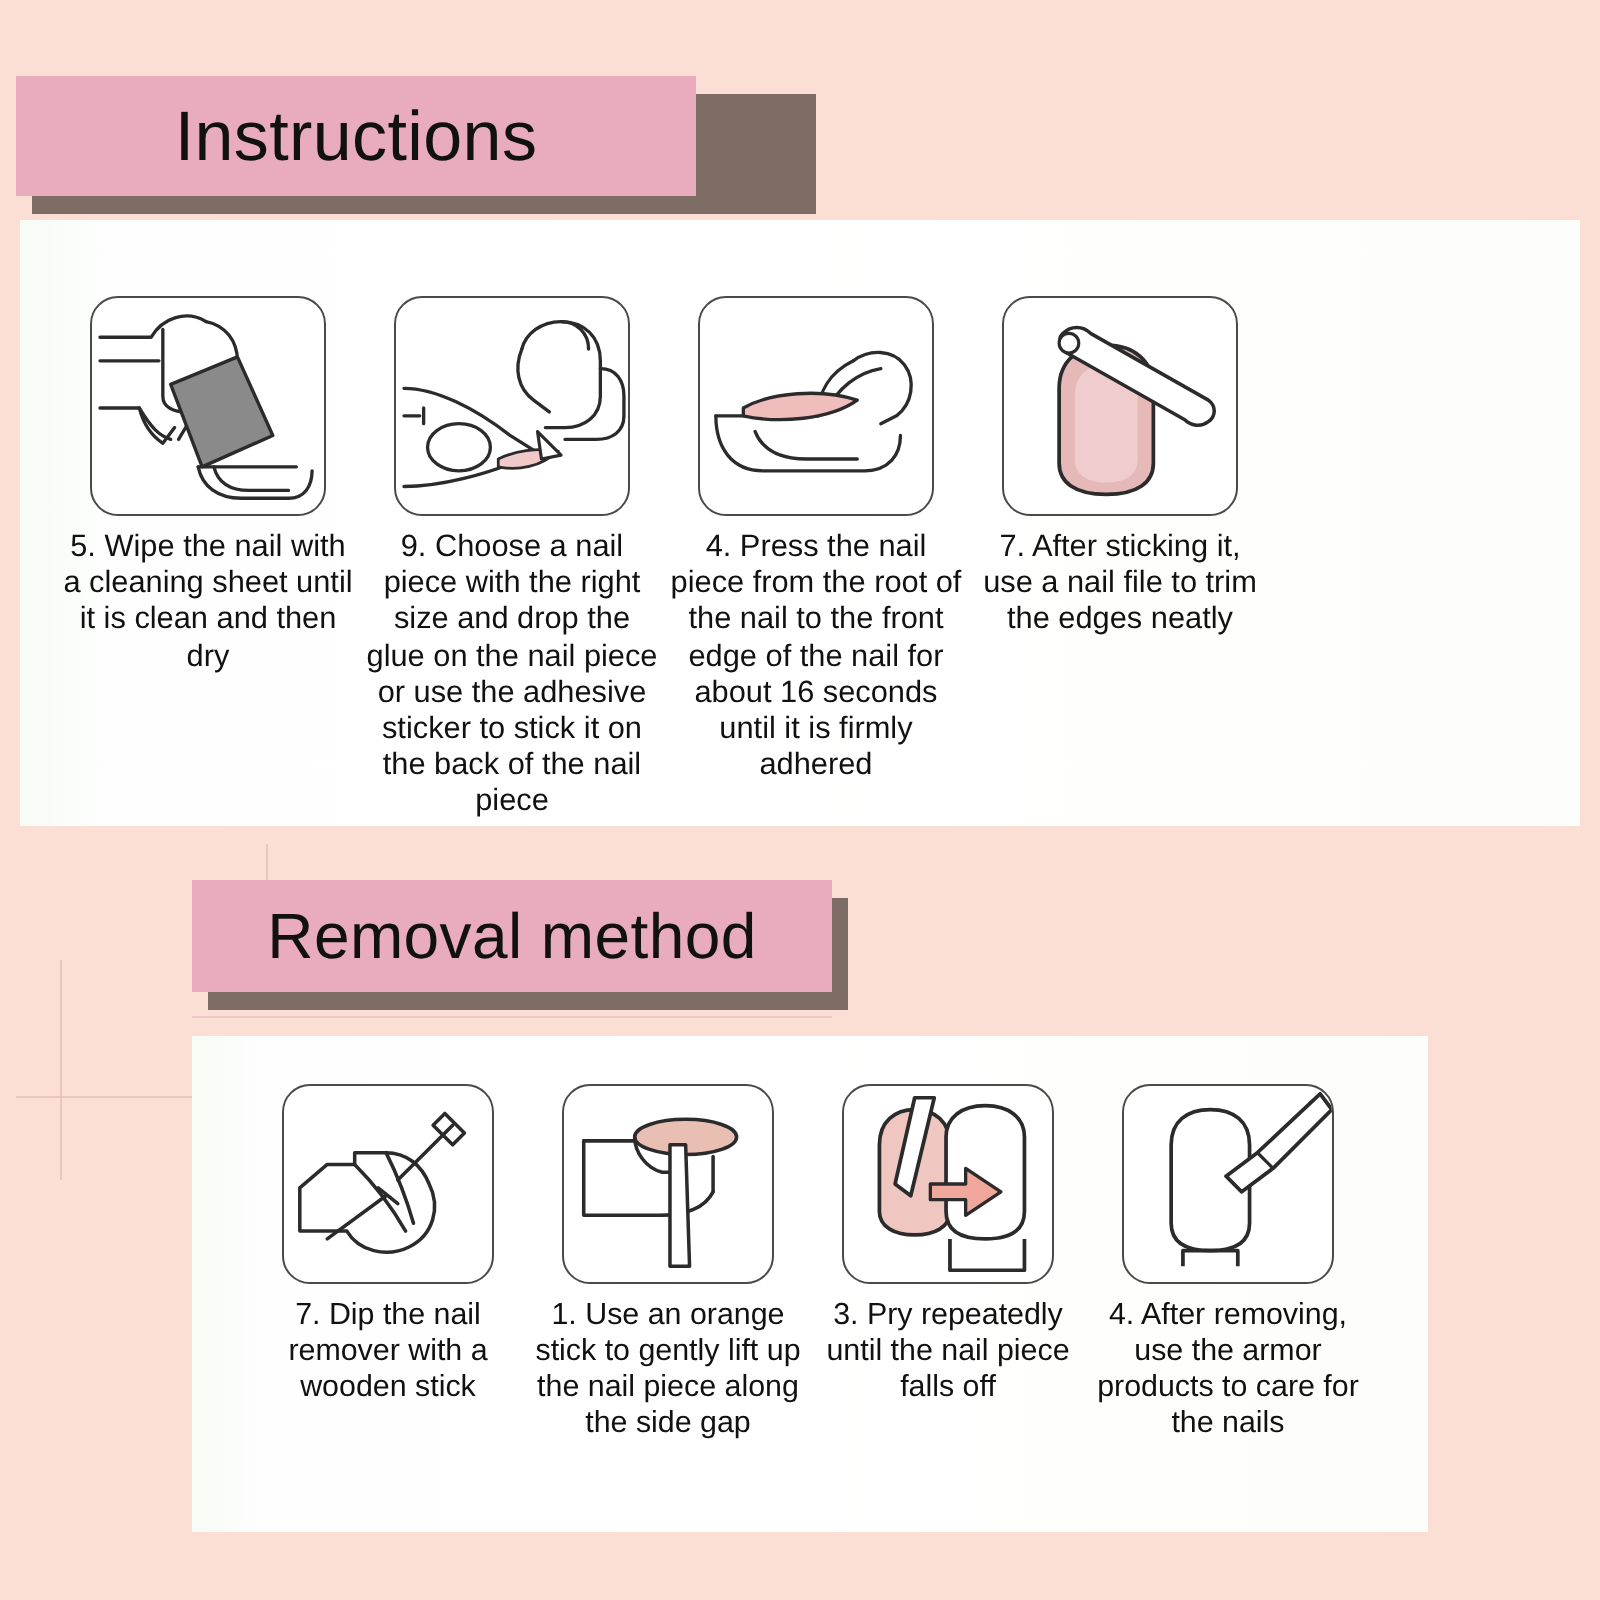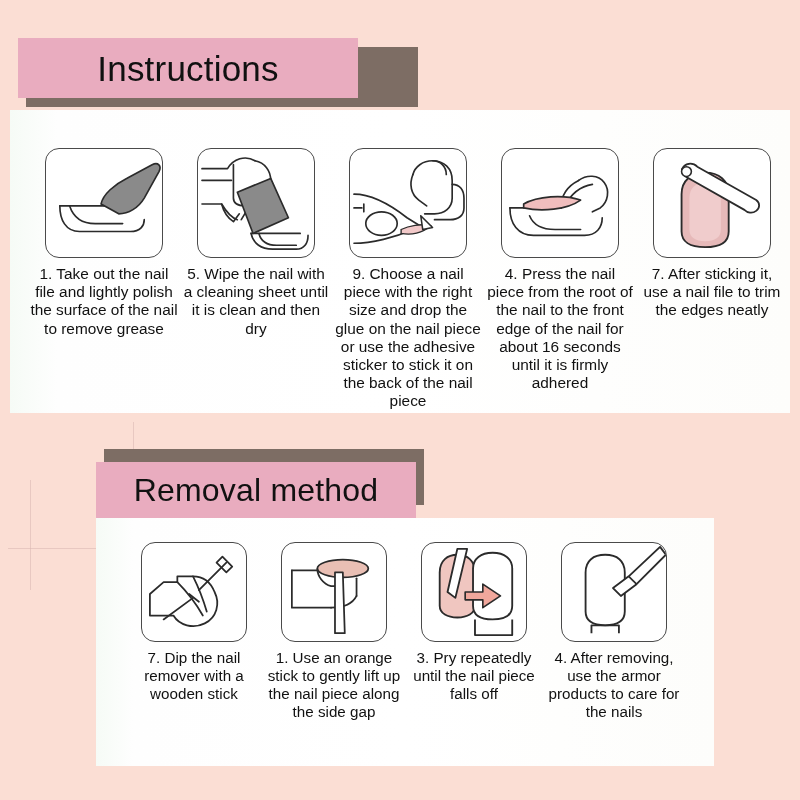--- a/index.html
+++ b/index.html
@@ -45,24 +45,24 @@
   .banner-title {
     color: #111;
     font-size: 35px;
     line-height: 1;
     letter-spacing: .2px;
     font-weight: 400;
     font-family: "Liberation Sans", sans-serif;
     white-space: nowrap;
   }
 
-  #banner-instructions { left: 18px; top: 38px; width: 392px; height: 60px; }
+  #banner-instructions { left: 8px; top: 38px; width: 392px; height: 60px; }
   #banner-instructions .banner { width: 340px; height: 60px; }
   #banner-removal { left: 96px; top: 440px; width: 320px; height: 56px; }
-  #banner-removal .banner { width: 320px; height: 56px; margin-top: 22px; }
+  #banner-removal .banner { width: 320px; height: 56px; }
   #banner-removal .banner-title { font-size: 32px; }
 
   
   .panel {
     position: absolute;
     background: linear-gradient(to right, #f6fbf6 0%, #fefefe 6%, #ffffff 50%, #fdfdfb 100%);
   }
   #panel-instructions { left: 10px; top: 110px; width: 780px; height: 303px; }
   #panel-removal      { left: 96px; top: 518px; width: 618px; height: 248px; }
 
@@ -121,34 +121,20 @@
 <div class="banner-wrap" id="banner-instructions">
   <div class="banner-shadow"></div>
   <div class="banner">
     <span class="banner-title">Instructions</span>
   </div>
 </div>
 
 <div class="panel" id="panel-instructions">
   <div class="steps" id="steps-instructions">
 
-    <div class="step">
-      <div class="step-figure">
-        <svg viewBox="0 0 118 110" width="116" height="108">
-          <g fill="none" stroke="#2b2b2b" stroke-width="1.7" stroke-linejoin="round" stroke-linecap="round">
-            <path d="M14 58 L62 58"></path>
-            <path d="M14 58 C14 72 20 84 34 84 L86 84 C96 84 100 78 100 72"></path>
-            <path d="M24 58 C28 70 36 76 50 76 L78 76"></path>
-            <path d="M62 58 C62 52 68 48 76 48"></path>
-          </g>
-          <path d="M56 56 C58 46 70 36 82 30 L108 16 C114 13 118 17 115 23 L100 50 C94 60 84 66 74 66 Z" fill="#8a8a8a" stroke="#2b2b2b" stroke-width="1.7" stroke-linejoin="round"></path>
-        </svg>
-      </div>
-      <div class="step-text">1. Take out the nail file and lightly polish the surface of the nail to remove grease</div>
-    </div>
 
     <div class="step">
       <div class="step-figure">
         <svg viewBox="0 0 118 110" width="116" height="108">
           <g fill="none" stroke="#2b2b2b" stroke-width="1.7" stroke-linejoin="round" stroke-linecap="round">
             <path d="M4 20 L30 20 C36 10 48 6 58 12"></path>
             <path d="M4 32 L34 32"></path>
             <path d="M4 56 L24 56 C30 66 34 70 40 72"></path>
             <path d="M24 56 C26 64 30 70 36 74 L42 66"></path>
             <path d="M44 72 L50 62"></path>

